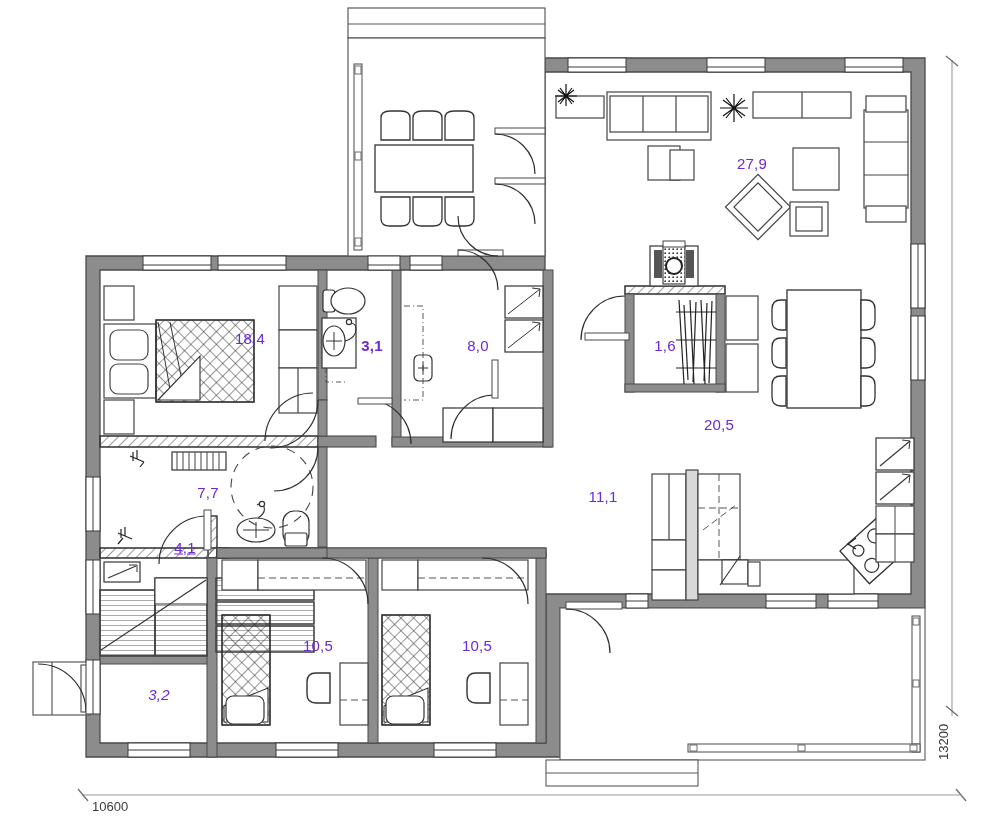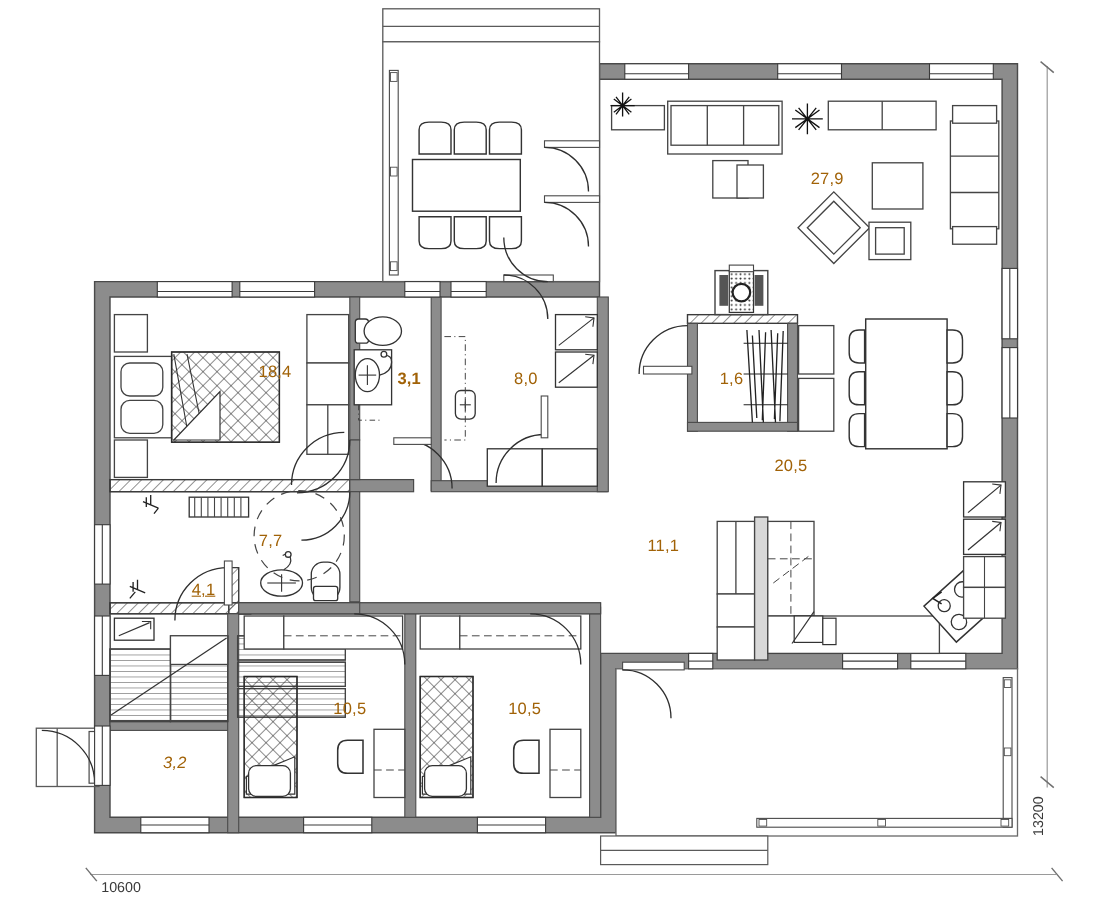--- a/index.html
+++ b/index.html
@@ -3,21 +3,21 @@
 <meta charset="utf-8">
 <style>
   html,body{margin:0;padding:0;background:#ffffff;}
   body{font-family:"Liberation Sans",sans-serif;}
   #stage{position:relative;width:1000px;height:822px;background:#ffffff;overflow:hidden;}
   #plan{position:absolute;left:0;top:0;width:1000px;height:822px;}
   .arealabel{
     position:absolute;
     font-family:"Liberation Sans",sans-serif;
     font-size:15px;
-    color:#a16207;
+    color:#6d28d9;
     white-space:nowrap;
     transform:translate(-50%,-50%);
     letter-spacing:0.2px;
   }
   .dimlabel{
     position:absolute;
     font-family:"Liberation Sans",sans-serif;
     font-size:13px;
     color:#3a3a3a;
     white-space:nowrap;
@@ -484,22 +484,22 @@
     </g>
   </svg>
 
   <div class="arealabel" style="left:250px; top:338px;">18,4</div>
   <div class="arealabel" style="left:372px; top:345px;font-weight:bold;">3,1</div>
   <div class="arealabel" style="left:478px; top:345px;">8,0</div>
   <div class="arealabel" style="left:665px; top:345px;">1,6</div>
   <div class="arealabel" style="left:752px; top:163px;">27,9</div>
   <div class="arealabel" style="left:719px; top:424px;">20,5</div>
   <div class="arealabel" style="left:603px; top:496px;">11,1</div>
-  <div class="arealabel" style="left:208px; top:492px;margin-left:38px;">7,7</div>
-  <div class="arealabel" style="left:185px; top:536px;text-decoration:underline;">4,1</div>
+  <div class="arealabel" style="left:208px; top:492px;">7,7</div>
+  <div class="arealabel" style="left:185px; top:547px;text-decoration:underline;">4,1</div>
   <div class="arealabel" style="left:159px; top:694px;font-style:italic;">3,2</div>
   <div class="arealabel" style="left:318px; top:645px;">10,5</div>
   <div class="arealabel" style="left:477px; top:645px;">10,5</div>
 
   <div class="dimlabel" style="left:92px; top:799px;">10600</div>
   <div class="dimlabel vert" style="left:936px; top:760px;">13200</div>
 
 </div>
 
 </body></html>

